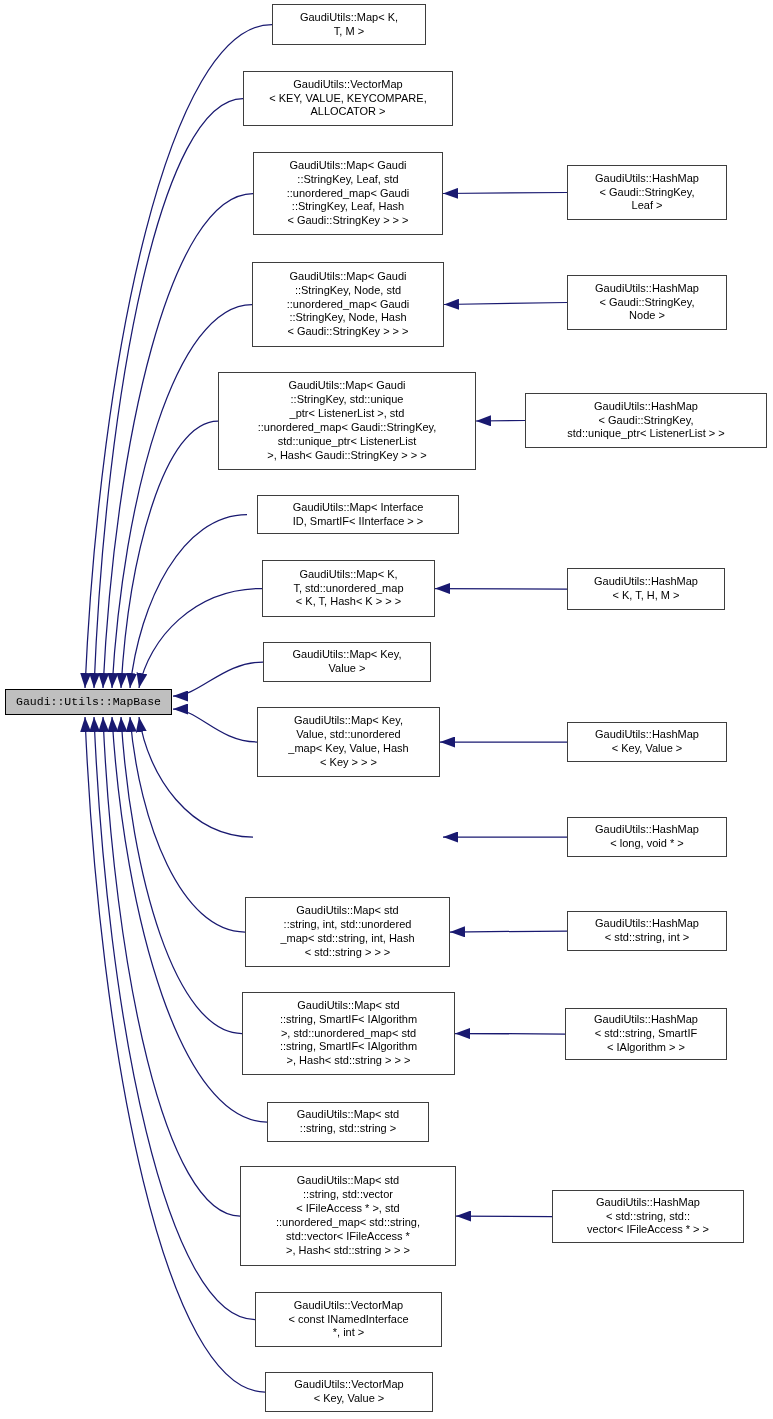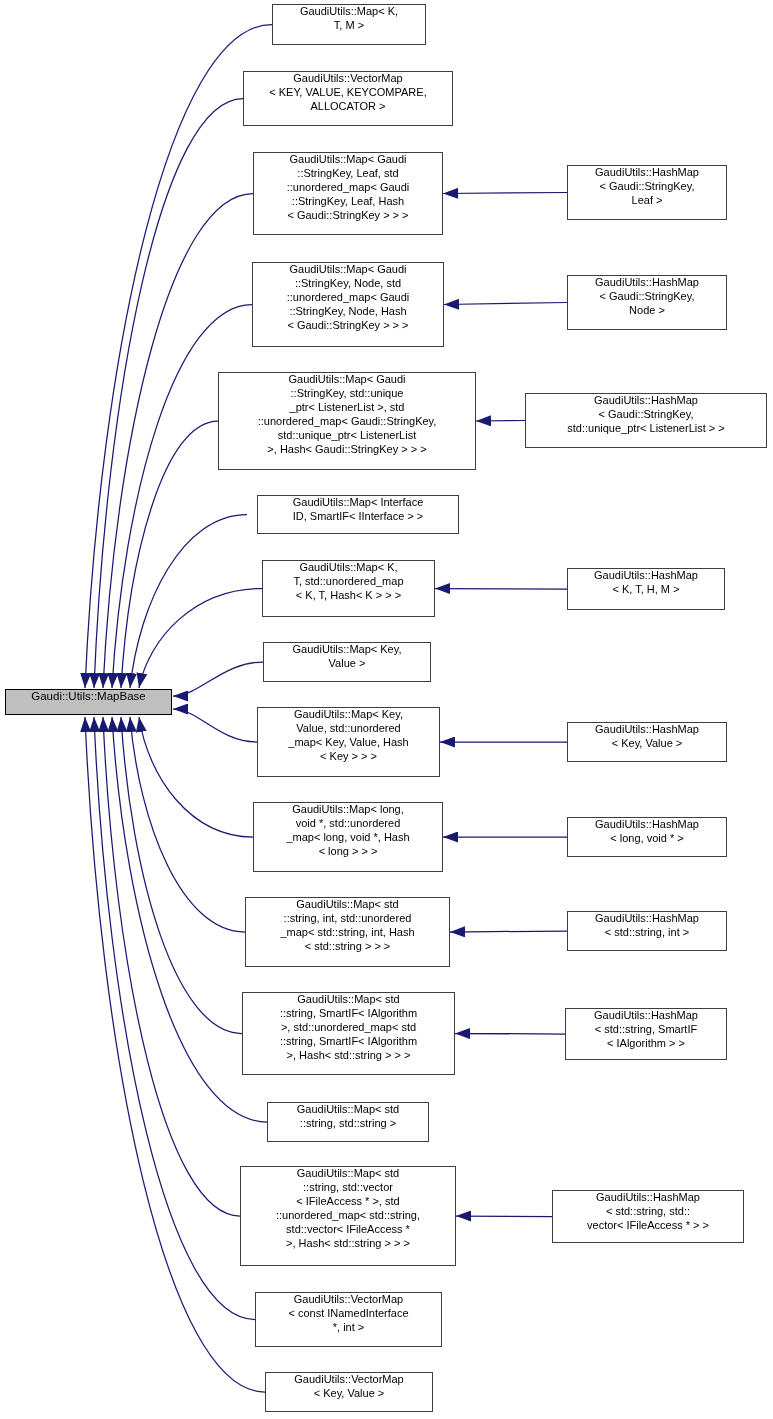--- a/index.html
+++ b/index.html
@@ -11,20 +11,21 @@
     overflow:hidden;
   }
   #edges{position:absolute;left:0;top:0;}
   #edges path.edge{fill:none;stroke-width:1.25px;}
   .node{
     position:absolute;
     box-sizing:border-box;
     background:#ffffff;
     border:1.2px solid #3e3e3e;
     display:flex;
+    align-items:center;
     justify-content:center;
     color:#000;
     font-size:11px;
     line-height:13.9px;
   }
   .node .lbl{
     display:block;
     width:100%;
     text-align:center;
     white-space:pre-line;
@@ -64,21 +65,21 @@
       <path class="edge" d="M 567 192.5 L 443 193.5" stroke="#191970" marker-end="url(#arw)"></path>
       <path class="edge" d="M 567 302.5 L 444 304.5" stroke="#191970" marker-end="url(#arw)"></path>
       <path class="edge" d="M 525 420.5 L 476 421" stroke="#191970" marker-end="url(#arw)"></path>
       <path class="edge" d="M 567 589 L 435 588.5" stroke="#191970" marker-end="url(#arw)"></path>
       <path class="edge" d="M 567 742 L 440 742" stroke="#191970" marker-end="url(#arw)"></path>
       <path class="edge" d="M 567 837 L 443 837" stroke="#191970" marker-end="url(#arw)"></path>
       <path class="edge" d="M 567 931 L 450 932" stroke="#191970" marker-end="url(#arw)"></path>
       <path class="edge" d="M 565 1034 L 455 1033.5" stroke="#191970" marker-end="url(#arw)"></path>
       <path class="edge" d="M 552 1216.5 L 456 1216" stroke="#191970" marker-end="url(#arw)"></path>
     </svg>
-    <div class="node root" style="left: 5px; top: 689px; width: 167px; height: 26px;">
+    <div class="node root" style="left: 5px; top: 689px; width: 167px; height: 26px; font-family: Liberation Mono, monospace;">
       <span class="lbl">Gaudi::Utils::MapBase</span>
     </div>
     <div class="node" style="left: 272px; top: 4px; width: 154px; height: 41px;">
       <span class="lbl">GaudiUtils::Map&lt; K,
 T, M &gt;</span>
     </div>
     <div class="node" style="left: 243px; top: 71px; width: 210px; height: 55px;">
       <span class="lbl">GaudiUtils::VectorMap
 &lt; KEY, VALUE, KEYCOMPARE,
 ALLOCATOR &gt;</span>
@@ -117,26 +118,20 @@
     <div class="node" style="left: 263px; top: 642px; width: 168px; height: 40px;">
       <span class="lbl">GaudiUtils::Map&lt; Key,
 Value &gt;</span>
     </div>
     <div class="node" style="left: 257px; top: 707px; width: 183px; height: 70px;">
       <span class="lbl">GaudiUtils::Map&lt; Key,
 Value, std::unordered
 _map&lt; Key, Value, Hash
 &lt; Key &gt; &gt; &gt;</span>
     </div>
-    <div class="node" style="left: 253px; top: 802px; width: 190px; height: 70px;">
-      <span class="lbl">GaudiUtils::Map&lt; long,
-void *, std::unordered
-_map&lt; long, void *, Hash
-&lt; long &gt; &gt; &gt;</span>
-    </div>
     <div class="node" style="left: 245px; top: 897px; width: 205px; height: 70px;">
       <span class="lbl">GaudiUtils::Map&lt; std
 ::string, int, std::unordered
 _map&lt; std::string, int, Hash
 &lt; std::string &gt; &gt; &gt;</span>
     </div>
     <div class="node" style="left: 242px; top: 992px; width: 213px; height: 83px;">
       <span class="lbl">GaudiUtils::Map&lt; std
 ::string, SmartIF&lt; IAlgorithm
 &gt;, std::unordered_map&lt; std

